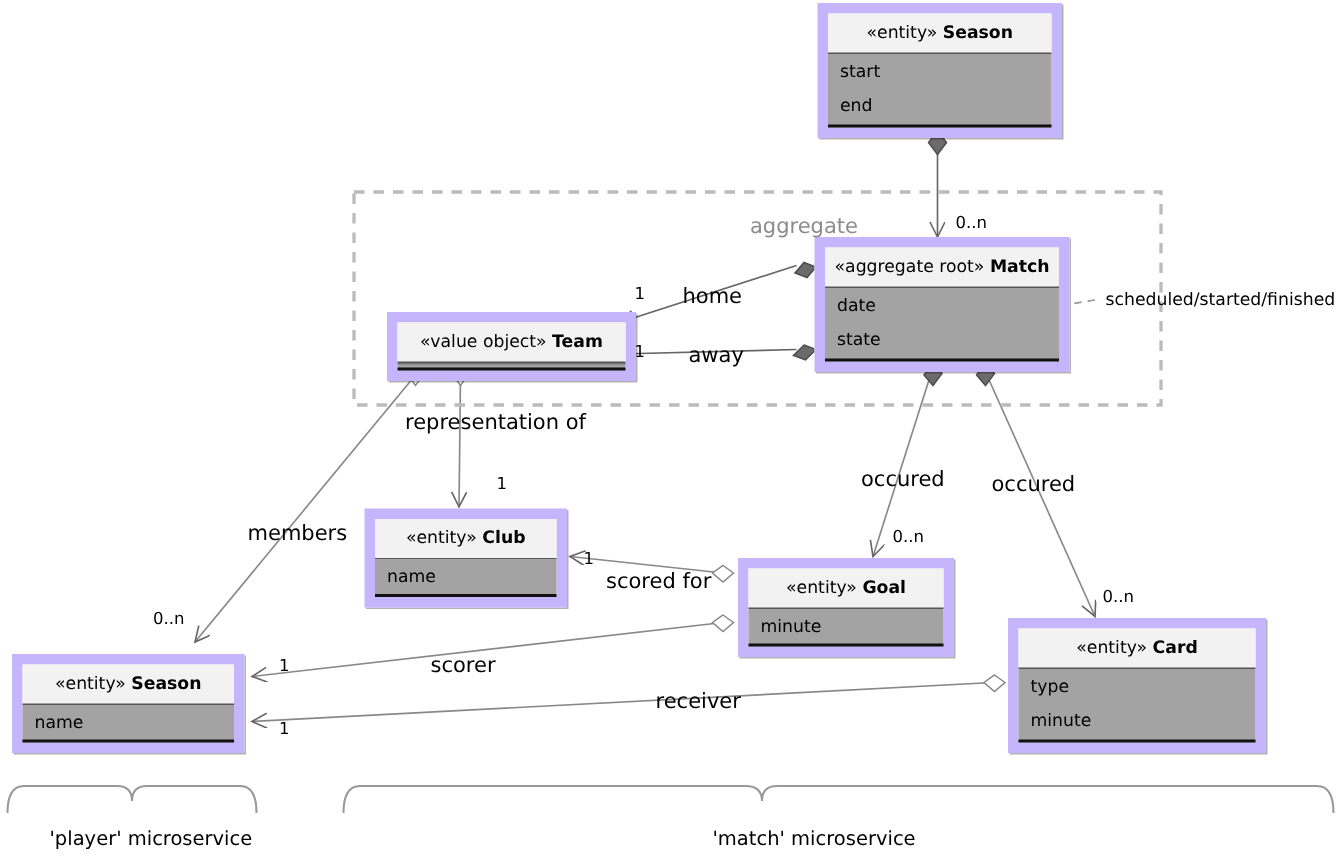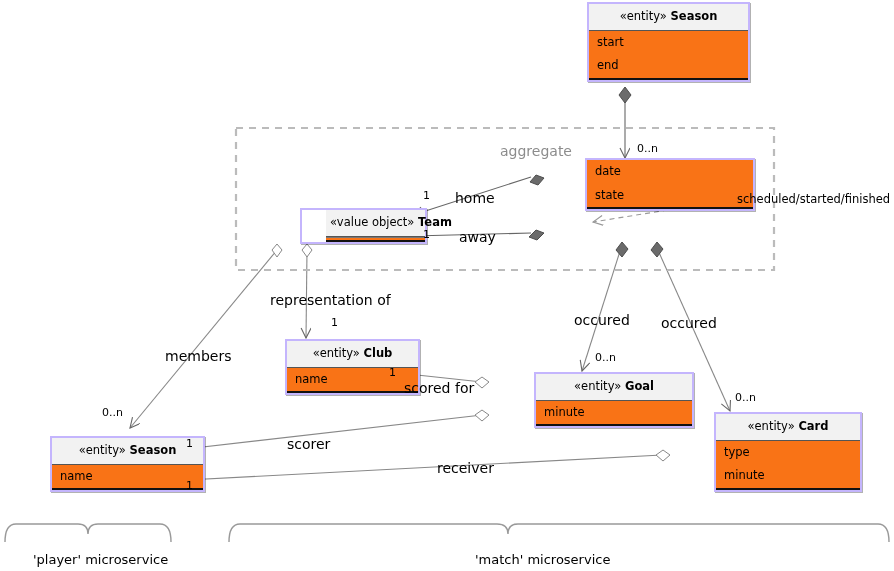--- a/index.html
+++ b/index.html
@@ -24,46 +24,45 @@
     left: 0;
     top: 0;
     width: 894px;
     height: 571px;
     overflow: visible;
   }
   
   .uml-class {
     position: absolute;
     box-sizing: border-box;
-    border: 2px solid #c4b5fd;
+    border: 7px solid #c4b5fd;
     background: #ffffff;
     box-shadow: 1px 1px 0 rgba(0,0,0,0.30);
     z-index: 5;
-    margin-left: 42px;
   }
   .uml-header {
     box-sizing: border-box;
     background: #f2f2f2;
     border-bottom: 1px solid #555555;
     text-align: center;
     font-size: 11.5px;
     color: #000000;
     line-height: 1;
     padding: 7px 4px 7px 4px;
     white-space: nowrap;
   }
   .uml-header .stereo {
     font-weight: normal;
   }
   .uml-header .cname {
     font-weight: bold;
   }
   .uml-attrs {
     box-sizing: border-box;
-    background: #f97316;
+    background: #a3a3a3;
     border-bottom: 2px solid #111111;
     padding: 0;
   }
   .uml-attrs.thin {
     height: 5px;
     border-top: 1px solid #777777;
   }
   .uml-attr {
     font-size: 11.5px;
     color: #000000;
@@ -186,55 +185,59 @@
       <span class="stereo">«entity» </span>
       <span class="cname">Season</span>
     </div>
     <div class="uml-attrs">
       <div class="uml-attr">start</div>
       <div class="uml-attr">end</div>
     </div>
   </div>
 
   <div class="uml-class" style="left:543px; top:158px; width:170px;">
+    <div class="uml-header">
+      <span class="stereo">«aggregate root» </span>
+      <span class="cname">Match</span>
+    </div>
     <div class="uml-attrs">
       <div class="uml-attr">date</div>
       <div class="uml-attr">state</div>
     </div>
   </div>
 
-  <div class="uml-class" style="left:258px; top:208px; width:127px;padding-left:24px;">
+  <div class="uml-class" style="left:258px; top:208px; width:166px;">
     <div class="uml-header">
       <span class="stereo">«value object» </span>
       <span class="cname">Team</span>
     </div>
     <div class="uml-attrs thin"></div>
   </div>
 
   <div class="uml-class" style="left:243px; top:339px; width:135px;">
     <div class="uml-header">
       <span class="stereo">«entity» </span>
       <span class="cname">Club</span>
     </div>
     <div class="uml-attrs">
       <div class="uml-attr">name</div>
     </div>
   </div>
 
-  <div class="uml-class" style="left:492px; top:372px; width:160px;">
+  <div class="uml-class" style="left:492px; top:372px; width:144px;">
     <div class="uml-header">
       <span class="stereo">«entity» </span>
       <span class="cname">Goal</span>
     </div>
     <div class="uml-attrs">
       <div class="uml-attr">minute</div>
     </div>
   </div>
 
-  <div class="uml-class" style="left:672px; top:412px; width:148px;">
+  <div class="uml-class" style="left:672px; top:412px; width:172px;">
     <div class="uml-header">
       <span class="stereo">«entity» </span>
       <span class="cname">Card</span>
     </div>
     <div class="uml-attrs">
       <div class="uml-attr">type</div>
       <div class="uml-attr">minute</div>
     </div>
   </div>
 
@@ -249,21 +252,21 @@
   </div>
 
   <div class="dlabel gray" style="left:500px; top:144px;">aggregate</div>
 
   <div class="dlabel mult" style="left:637px; top:143px;">0..n</div>
   <div class="dlabel" style="left:455px; top:191px;">home</div>
   <div class="dlabel mult" style="left:423px; top:190px;">1</div>
   <div class="dlabel" style="left:459px; top:230px;">away</div>
   <div class="dlabel mult" style="left:423px; top:229px;">1</div>
   <div class="dlabel note" style="left:737px; top:194px;">scheduled/started/finished</div>
-  <div class="dlabel" style="left:270px; top:293px;">representation of</div>
+  <div class="dlabel" style="left:270px; top:275px;">representation of</div>
   <div class="dlabel mult" style="left:331px; top:317px;">1</div>
   <div class="dlabel" style="left:165px; top:349px;">members</div>
   <div class="dlabel mult" style="left:102px; top:407px;">0..n</div>
   <div class="dlabel" style="left:574px; top:313px;">occured</div>
   <div class="dlabel mult" style="left:595px; top:352px;">0..n</div>
   <div class="dlabel" style="left:661px; top:316px;">occured</div>
   <div class="dlabel mult" style="left:735px; top:392px;">0..n</div>
   <div class="dlabel" style="left:404px; top:381px;">scored for</div>
   <div class="dlabel mult" style="left:389px; top:367px;">1</div>
   <div class="dlabel" style="left:287px; top:437px;">scorer</div>

